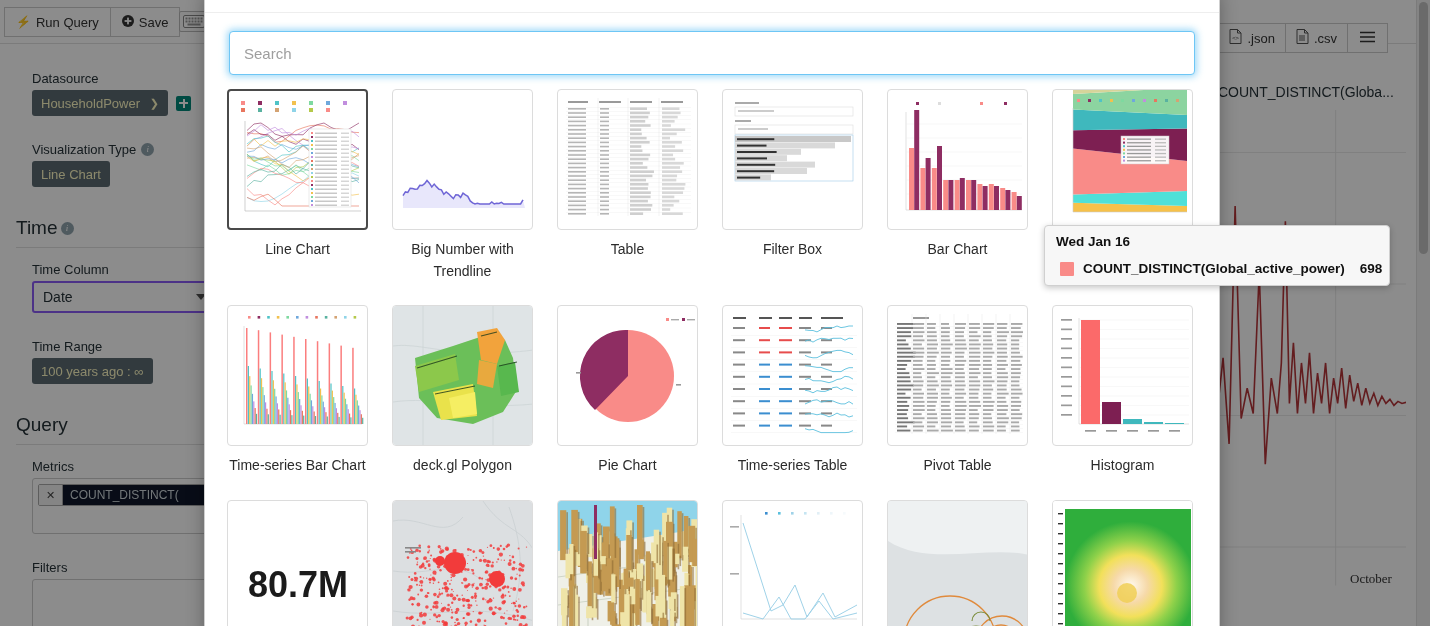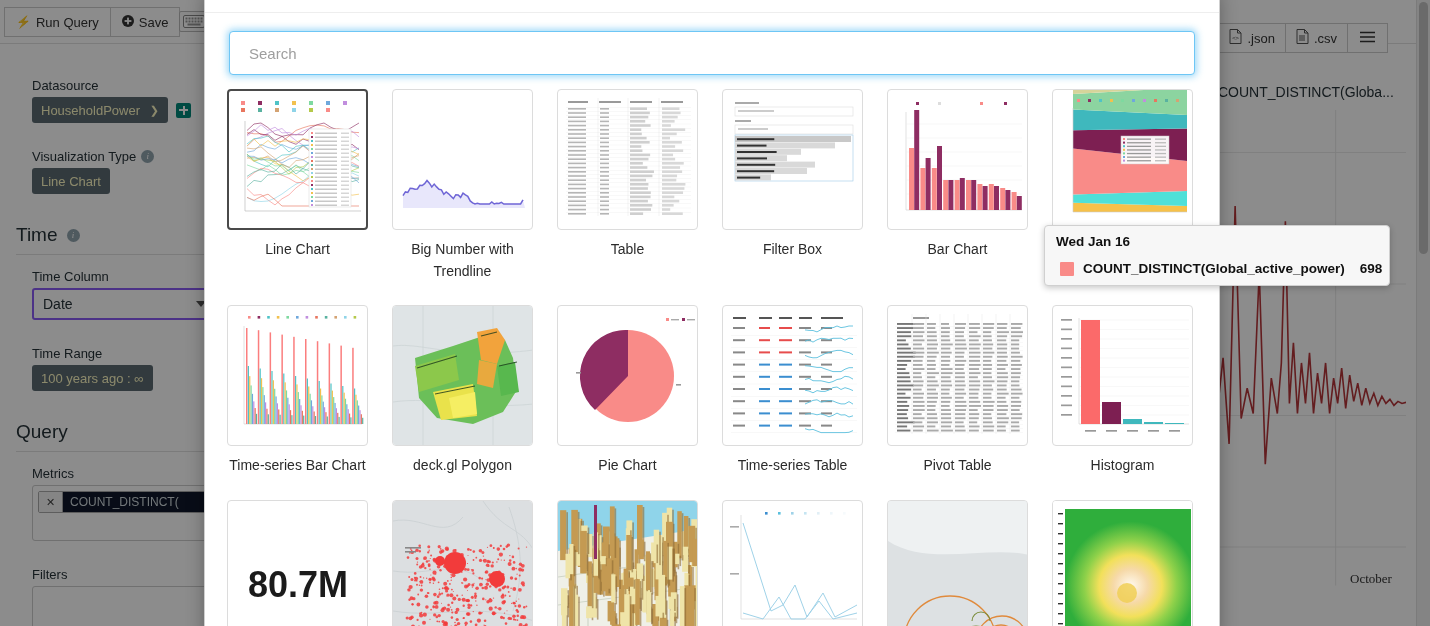--- a/index.html
+++ b/index.html
@@ -45,21 +45,21 @@
   }
   .rbtn:last-child { border-right: 1px solid #ccc; padding: 0 12px; }
 
   .chart-title {
     position: absolute; left: 1218px; top: 84px;
     font-size: 14px; color: #263238; white-space: nowrap;
   }
 
   
   .sidebar {
-    position: absolute; left: 0; top: 52px; width: 230px; bottom: 0;
+    position: absolute; left: 0; top: 45px; width: 230px; bottom: 0;
     background: #fff; padding: 0 16px;
   }
   .ctl-label { font-size: 13px; color: #263238; margin: 0 0 4px 16px; display:flex; align-items:center; gap:5px;}
   .ctl-group { margin-top: 26px; }
   .pill {
     display: inline-flex; align-items: center; justify-content: space-between;
     background: #5b6a72; color: #fef9c3; border-radius: 3px;
     font-size: 13px; padding: 4px 9px; margin-left: 16px;
     min-height: 26px;
   }
@@ -70,21 +70,21 @@
   }
   .plus-sq::before, .plus-sq::after {
     content:""; position:absolute; background:#fff;
   }
   .plus-sq::before { left:3px; top:6.5px; width:9px; height:2px; }
   .plus-sq::after  { top:3px; left:6.5px; height:9px; width:2px; }
 
   .sec-head {
     font-size: 19px; color: #263238; margin: 30px 0 6px 0;
     border-bottom: 1px solid #e0e0e0; padding-bottom: 8px;
-    display:flex; align-items:center; gap:9px;
+    display:flex; align-items:center; gap:3px;
   }
   .info-dot {
     display:inline-block; width:13px; height:13px; border-radius:50%;
     background:#90a4ae; color:#fff; font-size:9px; line-height:13px;
     text-align:center; font-style: italic; font-family:"Liberation Serif", serif;
   }
   .select-box {
     margin-left:16px; width: 185px; height: 32px; border:2px solid #8b5cf6; border-radius:3px;
     background:#fff; display:flex; align-items:center; justify-content:space-between;
     padding: 0 9px; font-size:14px; color:#263238;
@@ -120,21 +120,21 @@
     box-shadow: 0 4px 18px rgba(0,0,0,.3);
     overflow:hidden;
   }
   .modal-head { height:22px; border-bottom:1px solid #eee; }
   .modal-body { padding: 12px 22px 0 22px; height: calc(100% - 23px); overflow:hidden; }
 
   .search-wrap { padding: 6px 2px 14px 2px; }
   .search-input {
     width:100%; height:44px; border:1px solid #6ec6f5; border-radius:4px;
     box-shadow: 0 0 7px 2px rgba(110,198,245,.65);
-    font-size:15px; color:#555; padding: 0 19px; outline:none;
+    font-size:15px; color:#555; padding: 0 14px; outline:none;
     font-family:"Liberation Sans", sans-serif;
     background:#fff;
   }
   .search-input::placeholder { color:#9e9e9e; }
 
   .grid { display:grid; grid-template-columns: repeat(6, 141px); gap: 23px 24px; }
   .card { width: 141px; cursor:pointer; }
   .thumb {
     width:141px; height:141px; border:1px solid #dcdcdc; border-radius:4px;
     background:#fff; overflow:hidden; position:relative;

